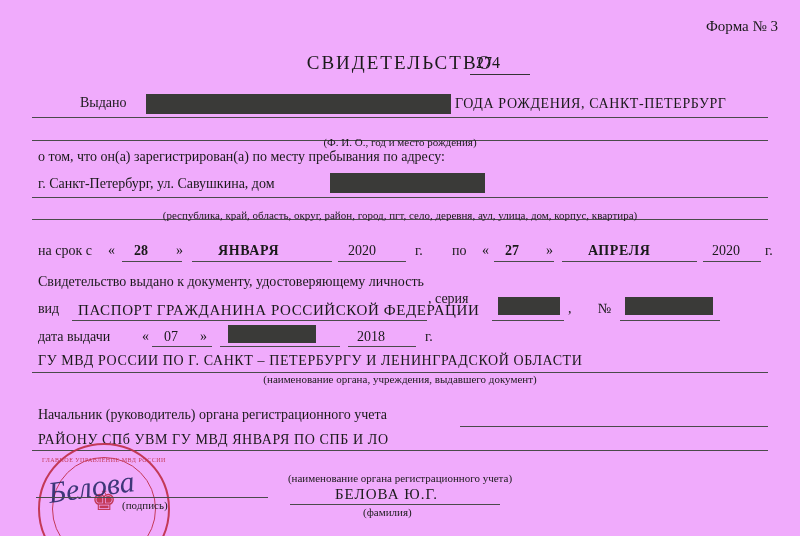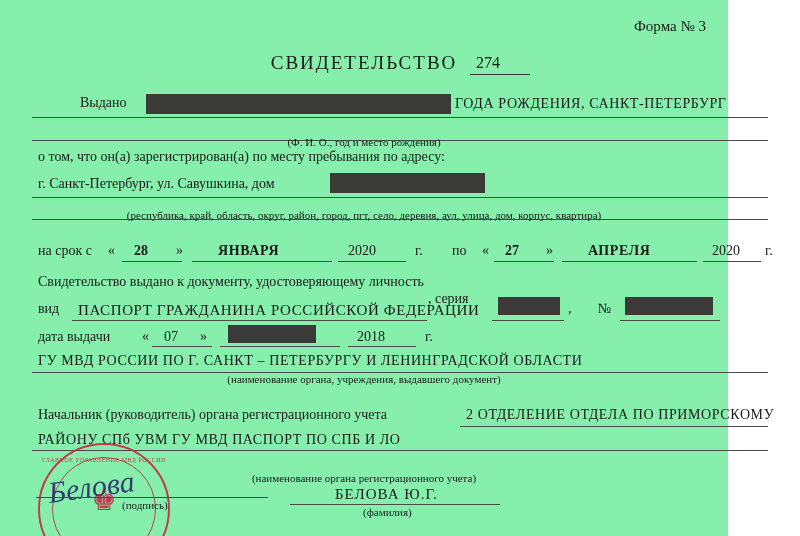--- a/index.html
+++ b/index.html
@@ -10,23 +10,23 @@
     width: 800px;
     height: 536px;
     background: #ffffff;
     font-family: "Liberation Serif", serif;
     color: #1a1a1a;
     overflow: hidden;
     position: relative;
   }
   .page {
     position: relative;
-    width: 728px;
+    width: 800px;
     height: 536px;
-    background: #86efac;
+    background: #f0abfc;
   }
   .form-no {
     position: absolute;
     top: 18px;
     right: 22px;
     font-size: 15px;
     font-family: "Liberation Serif", serif;
   }
   .title {
     position: absolute;
@@ -214,23 +214,22 @@
   <div class="rule" style="left:220px; top:346px; width:120px;"></div>
   <div class="txt" style="top:329px; left:357px;">2018</div>
   <div class="rule" style="left:348px; top:346px; width:68px;"></div>
   <div class="txt" style="top:329px; left:425px;">г.</div>
 
   <div class="txt spaced" style="top:353px; left:38px; font-size:14px;">ГУ  МВД  РОССИИ  ПО  Г. САНКТ – ПЕТЕРБУРГУ  И  ЛЕНИНГРАДСКОЙ ОБЛАСТИ</div>
   <div class="rule" style="left:32px; top:372px; width:736px;"></div>
   <div class="caption" style="top:373px;">(наименование органа, учреждения, выдавшего документ)</div>
 
   <div class="txt" style="top:407px; left:38px;">Начальник (руководитель) органа регистрационного учета</div>
-  <div class="txt spaced" style="top:407px; left:466px; font-size:14px;">2 ОТДЕЛЕНИЕ ОТДЕЛА  ПО ПРИМОРСКОМУ</div>
   <div class="rule" style="left:460px; top:426px; width:308px;"></div>
-  <div class="txt spaced" style="top:432px; left:38px; font-size:14px;">РАЙОНУ СПб УВМ  ГУ  МВД  ПАСПОРТ  ПО СПБ  И  ЛО</div>
+  <div class="txt spaced" style="top:432px; left:38px; font-size:14px;">РАЙОНУ СПб УВМ  ГУ  МВД  ЯНВАРЯ  ПО СПБ  И  ЛО</div>
   <div class="rule" style="left:32px; top:450px; width:736px;"></div>
   <div class="caption" style="top:451px;margin-top:21px;">(наименование органа регистрационного учета)</div>
 
   <div class="stamp">
     <div class="stamp-inner"></div>
     <div class="stamp-text-top">ГЛАВНОЕ УПРАВЛЕНИЕ МВД РОССИИ</div>
     <div class="stamp-emblem">♚</div>
 
   </div>
 

